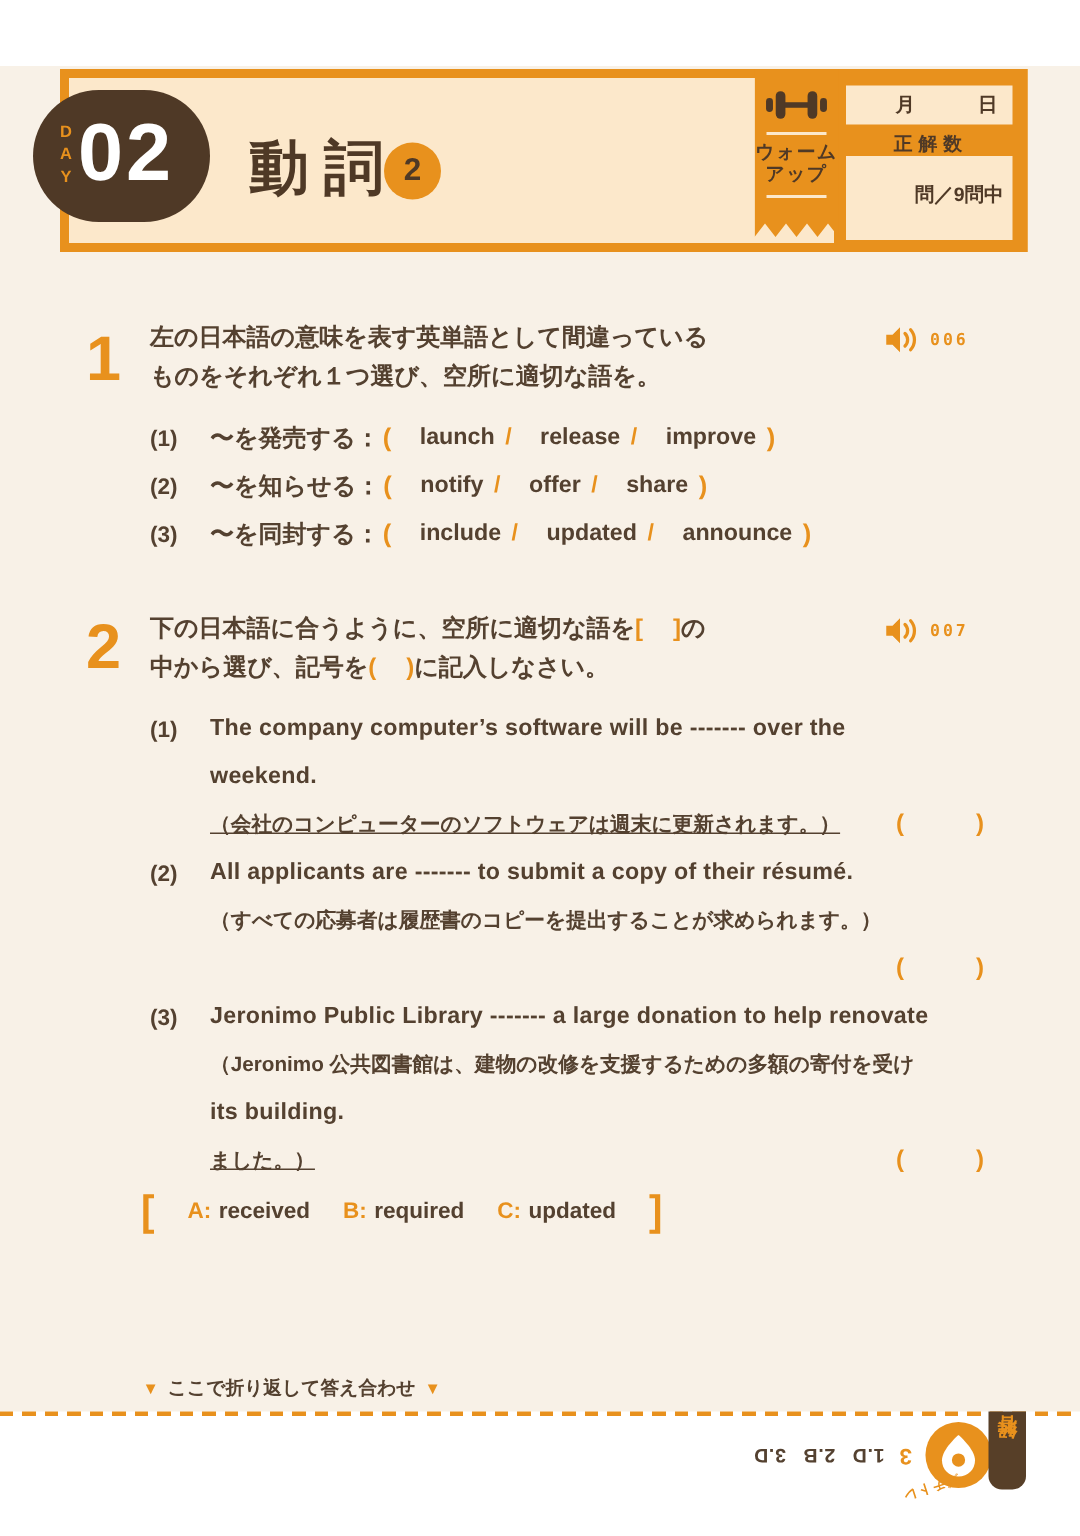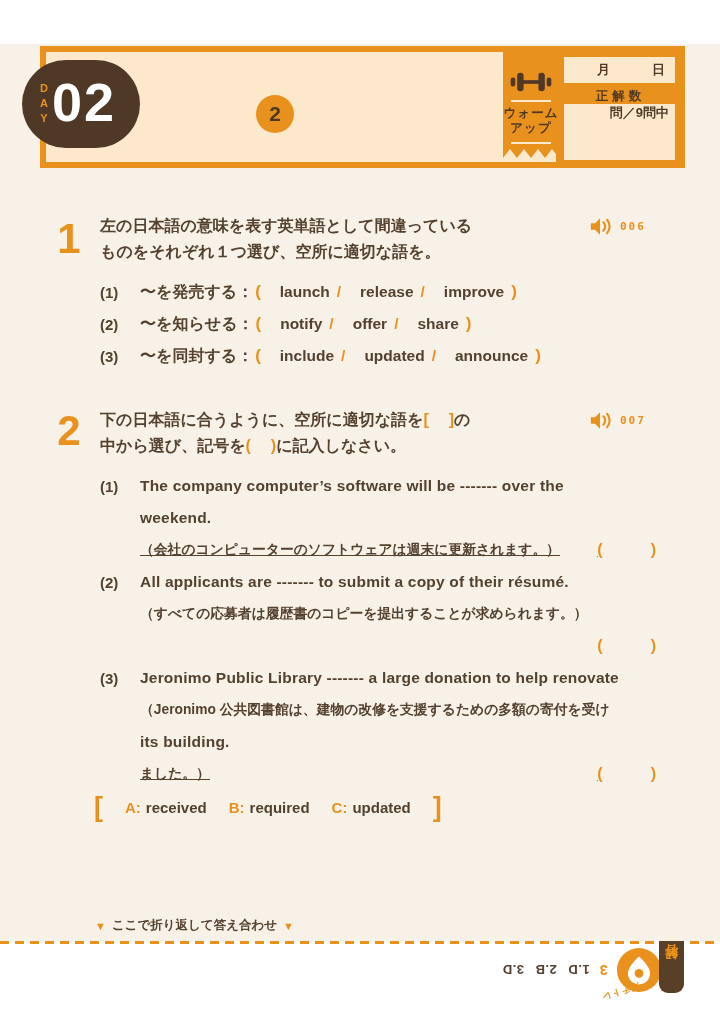--- a/index.html
+++ b/index.html
@@ -25,33 +25,33 @@
     border-radius:44px;z-index:3;display:flex;align-items:center;padding-left:16px;box-sizing:border-box;}
   .day-vert{writing-mode:vertical-lr;text-orientation:upright;color:var(--orange);
     font-size:11px;font-weight:700;letter-spacing:3px;line-height:1;margin-right:3px;}
   .day-num{color:#ffffff;font-size:54px;font-weight:700;letter-spacing:2px;margin-top:-4px;}
   .header-title{position:absolute;left:166px;top:84px;font-size:40px;font-weight:700;color:var(--brown);
     letter-spacing:10px;z-index:2;}
   .title-badge{position:absolute;left:256px;top:95px;width:38px;height:38px;border-radius:50%;
     background:var(--orange);color:var(--brown);font-size:21px;font-weight:700;
     display:flex;align-items:center;justify-content:center;z-index:2;}
   .ribbon{position:absolute;left:503px;top:46px;width:56px;height:112px;background:var(--orange);z-index:2;
-    display:flex;flex-direction:column;align-items:center;box-sizing:border-box;padding-top:24px;
+    display:flex;flex-direction:column;align-items:center;box-sizing:border-box;padding-top:12px;
     clip-path:polygon(0 0,100% 0,100% 100%,87.5% calc(100% - 9px),75% 100%,62.5% calc(100% - 9px),
       50% 100%,37.5% calc(100% - 9px),25% 100%,12.5% calc(100% - 9px),0 100%);}
   .ribbon .rule{width:40px;height:2px;background:var(--cream);margin:6px 0 4px 0;}
   .ribbon .wtxt{color:var(--brown);font-size:12.5px;font-weight:700;line-height:15px;letter-spacing:1px;}
   .score-panel{position:absolute;left:556px;top:46px;width:129px;height:122px;background:var(--orange);z-index:1;}
   .date-box{position:absolute;left:8px;top:11px;width:111px;height:26px;background:var(--cream);
     display:flex;align-items:center;justify-content:flex-end;gap:42px;padding-right:10px;box-sizing:border-box;
     font-size:13px;font-weight:700;color:var(--brown);}
   .score-label{position:absolute;left:0;top:42px;width:100%;text-align:center;color:var(--brown);
     font-size:12.5px;font-weight:700;letter-spacing:4px;}
   .total-box{position:absolute;left:8px;top:58px;width:111px;height:56px;background:var(--cream);
-    display:flex;align-items:flex-start;justify-content:flex-end;padding:0 6px 5px 16px;box-sizing:border-box;
+    display:flex;align-items:center;justify-content:flex-end;padding:0 6px 5px 16px;box-sizing:border-box;
     font-size:13px;font-weight:700;color:var(--brown);}
 
   
   .qnum{position:absolute;font-size:42px;font-weight:700;color:var(--orange);line-height:1;width:34px;text-align:center;}
   .qnum1{left:52px;top:218px;}
   .qnum2{left:52px;top:410px;}
   .inst{position:absolute;left:100px;font-size:16px;font-weight:700;color:var(--text);line-height:26px;}
   .inst1{top:213px;width:460px;}
   .inst2{top:407px;width:480px;}
   .blank-brackets,.blank-parens{color:var(--orange);font-weight:700;}
@@ -110,20 +110,21 @@
 <div class="page">
   <div class="paper"></div>
 
   <div class="header-box"></div>
 
   <div class="day-badge">
     <span class="day-vert">DAY</span>
     <span class="day-num">02</span>
   </div>
 
+  <div class="header-title">動詞</div>
   <div class="title-badge">2</div>
 
   <div class="ribbon">
     <svg width="44" height="24" viewBox="0 0 44 26">
       <rect x="0" y="8" width="5" height="10" rx="2.5" fill="#4F3926"></rect>
       <rect x="7" y="3" width="7" height="20" rx="3.5" fill="#4F3926"></rect>
       <rect x="13" y="11" width="18" height="4" fill="#4F3926"></rect>
       <rect x="30" y="3" width="7" height="20" rx="3.5" fill="#4F3926"></rect>
       <rect x="39" y="8" width="5" height="10" rx="2.5" fill="#4F3926"></rect>
     </svg>

